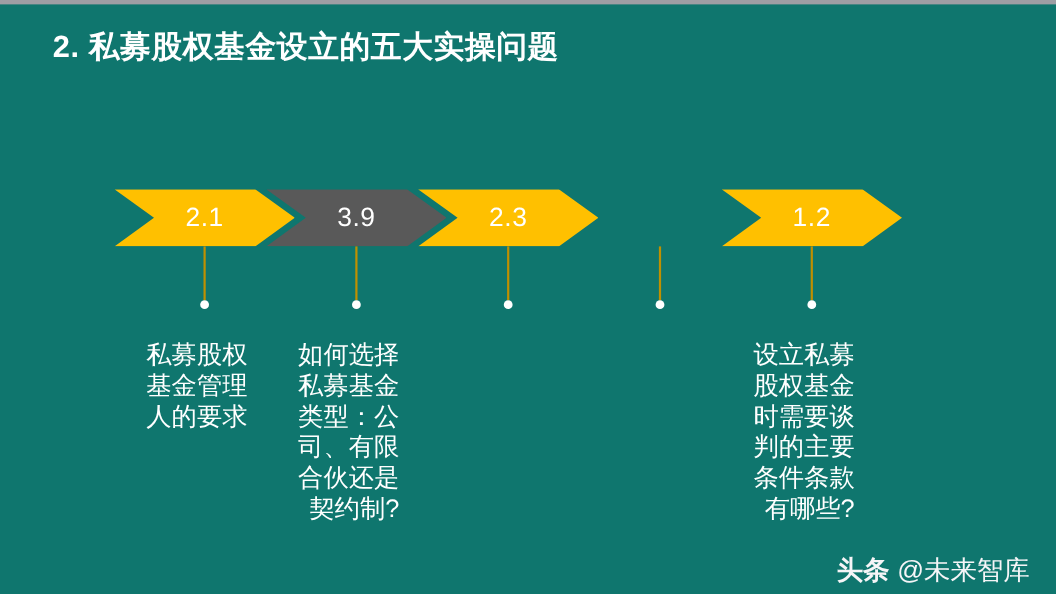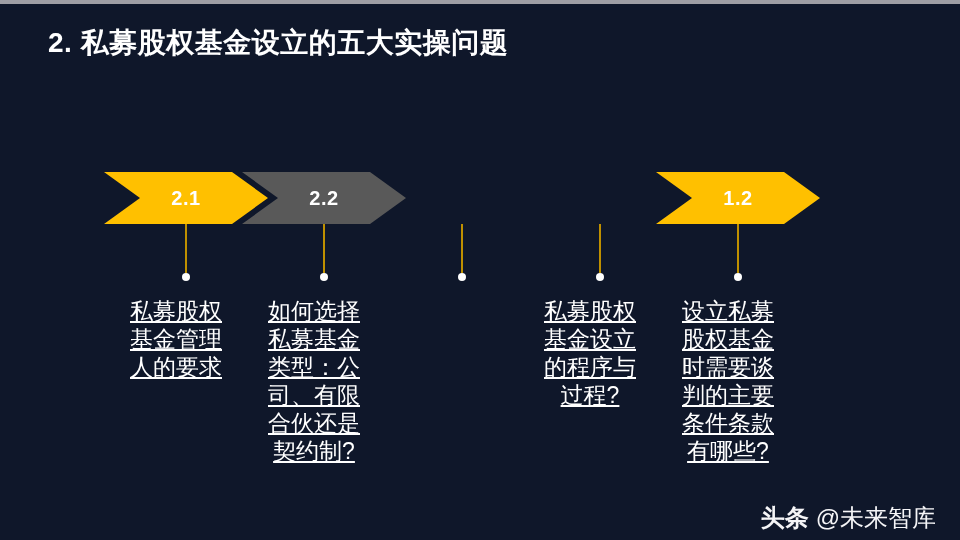--- a/index.html
+++ b/index.html
@@ -1,41 +1,41 @@
 <!DOCTYPE html>
 <html><head>
 <meta charset="utf-8">
 <style>
   html,body{margin:0;padding:0;}
   body{
     width:960px;height:540px;overflow:hidden;
     background:#353849;
     font-family:"Liberation Sans","DejaVu Sans",sans-serif;
   }
-  .slide{position:relative;width:960px;height:540px;background:#0f172a;}
+  .slide{position:relative;width:960px;height:540px;background:#0f766e;}
   .top-strip{position:absolute;top:0;left:0;width:960px;height:4px;background:#9E9EA4;}
   .title{
     position:absolute;left:48px;top:24px;margin:0;
     font-size:28px;font-weight:bold;color:#FFFFFF;letter-spacing:.5px;
   }
   .step{position:absolute;top:172px;width:164px;height:368px;}
   .chevron{
     position:absolute;top:0;left:0;width:164px;height:52px;
     clip-path:polygon(0 0,128px 0,164px 26px,128px 52px,0 52px,36px 26px);
     display:flex;align-items:center;justify-content:center;
   }
   .c-yellow .chevron{background:#FFC000;}
   .c-gray  .chevron{background:#595959;}
-  .num{color:#FFFFFF;font-weight:bold;font-size:20px;letter-spacing:.5px;}
+  .num{color:#FFFFFF;font-weight:normal;font-size:24px;letter-spacing:.5px;}
   .connector{position:absolute;left:81px;top:52px;width:2px;height:49px;background:#BF9000;}
   .dot{position:absolute;left:78px;top:101px;width:8px;height:8px;border-radius:50%;background:#FFFFFF;}
   .label{
-    position:absolute;left:23px;top:125px;width:98px;
+    position:absolute;left:23px;top:136px;width:98px;
     font-size:23px;line-height:28px;color:#FFFFFF;
-    word-break:break-all;text-align:center;text-decoration:underline;
+    word-break:break-all;text-align:right;
   }
   .watermark{
     position:absolute;right:24px;top:502px;
     font-size:24px;color:#F5F5F7;white-space:nowrap;
   }
   .watermark .brand{font-weight:700;}
   .watermark .handle{font-weight:400;margin-left:7px;}
 </style>
 </head>
 <body>
@@ -51,36 +51,38 @@
       <div class="chevron">
         <span class="num">2.1</span>
       </div>
       <div class="connector"></div>
       <div class="dot"></div>
       <div class="label">私募股权基金管理人的要求</div>
     </div>
 
     <div class="step c-gray" style="left:242px">
       <div class="chevron">
-        <span class="num">2.2</span>
+        <span class="num">3.9</span>
       </div>
       <div class="connector"></div>
       <div class="dot"></div>
       <div class="label">如何选择私募基金类型：公司、有限合伙还是契约制?</div>
     </div>
 
     <div class="step c-yellow" style="left:380px">
+      <div class="chevron">
+        <span class="num">2.3</span>
+      </div>
       <div class="connector"></div>
       <div class="dot"></div>
     </div>
 
     <div class="step c-gray" style="left:518px">
       <div class="connector"></div>
       <div class="dot"></div>
-      <div class="label">私募股权基金设立的程序与过程?</div>
     </div>
 
     <div class="step c-yellow" style="left:656px">
       <div class="chevron">
         <span class="num">1.2</span>
       </div>
       <div class="connector"></div>
       <div class="dot"></div>
       <div class="label">设立私募股权基金时需要谈判的主要条件条款有哪些?</div>
     </div>

